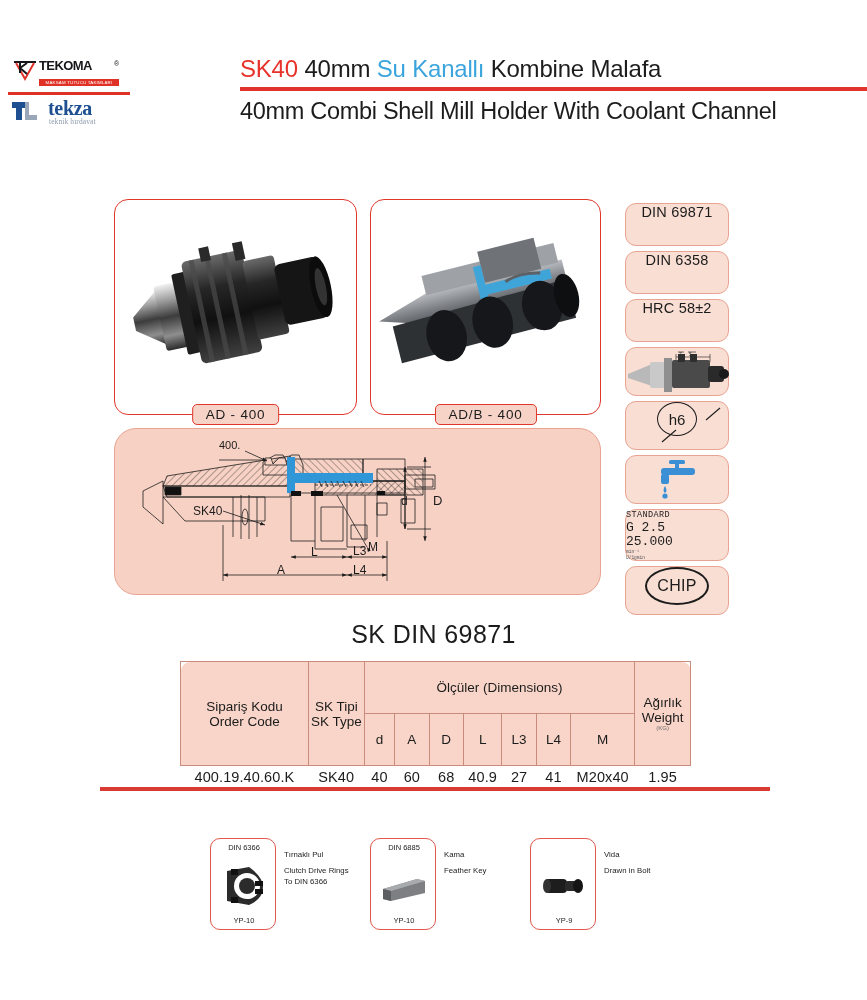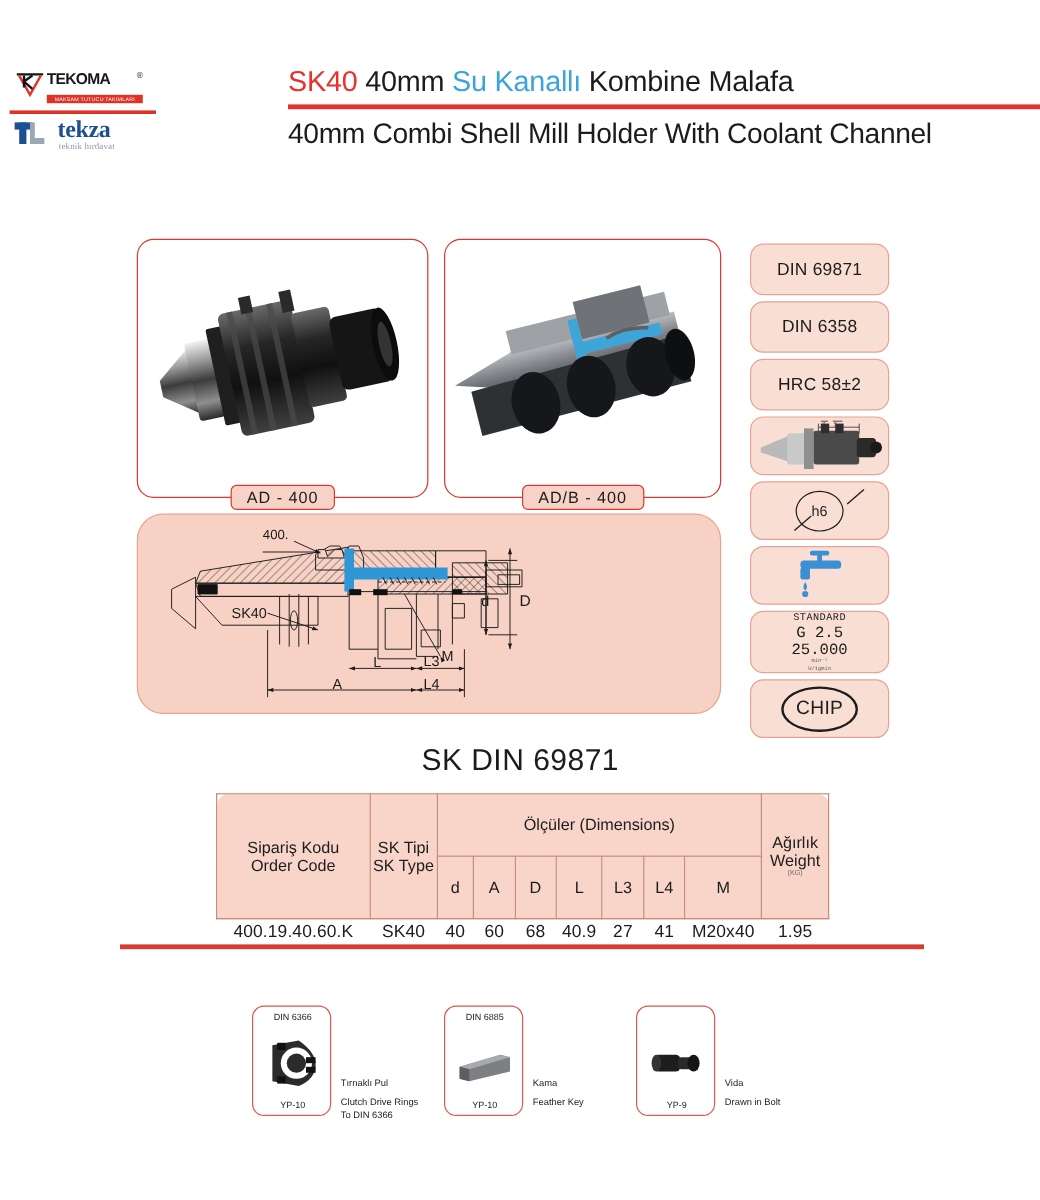--- a/index.html
+++ b/index.html
@@ -70,38 +70,38 @@
   .photo-caption {
     position:absolute; bottom:-11px; left:50%; transform:translateX(-50%);
     background:#f6d3c6; border:1.2px solid #e0362c; border-radius:5px;
     font-size:13.5px; letter-spacing:0.8px; color:#1c1c1c;
     padding:2px 13px; white-space:nowrap;
   }
 
   
   .badge-col { position:absolute; left:625px; top:203px; width:131px; }
   .badge {
-    width:116px; background:#f9ded3;
+    width:104px; background:#f9ded3;
     border:1px solid #e8a392; border-radius:11px;
     margin-bottom:5px; position:relative;
-    display:flex; align-items:center; justify-content:center;
+    display:flex; align-items:flex-start; justify-content:center;
   }
   .badge-text { font-size:14.5px; color:#1c1c1c; letter-spacing:0.2px; }
   .b-h 	{ height:43px; }
   .b-img { height:49px; }
   .b-std { height:52px; flex-direction:column;font-family:Liberation Mono, monospace; }
   .std-1 { font-size:8.5px; letter-spacing:0.4px; color:#1c1c1c; line-height:11px; }
   .std-2 { font-size:13px; color:#1c1c1c; line-height:14px; }
   .std-3 { font-size:13px; color:#1c1c1c; line-height:14px; }
   .std-4 { font-size:4.5px; color:#555; line-height:5.5px; }
   .std-5 { font-size:4.5px; color:#555; line-height:5.5px; }
   .h6-circle {
     width:40px; height:34px; border:1.8px solid #1c1c1c; border-radius:50%;
     display:flex; align-items:center; justify-content:center;
-    font-size:12px; color:#1c1c1c;
+    font-size:15px; color:#1c1c1c;
   }
   .chip-circle {
     width:64px; height:38px; border:2px solid #1c1c1c; border-radius:50%;
     display:flex; align-items:center; justify-content:center;
     font-size:16px; color:#1c1c1c; letter-spacing:0.3px;
   }
 
   
   #drawing-panel {
     position:absolute; left:114px; top:428px; width:487px; height:167px;
@@ -147,21 +147,21 @@
   .acc-din {
     position:absolute; top:4px; left:0; width:66px; text-align:center;
     font-size:7.5px; color:#1c1c1c;
   }
   .acc-code {
     position:absolute; bottom:4px; left:0; width:66px; text-align:center;
     font-size:7.5px; color:#1c1c1c;
   }
   .acc-pic { position:absolute; left:8px; top:22px; width:50px; height:50px; }
   .acc-labels { position:absolute; left:74px; top:14px; width:150px; }
-  .acc-l1 { font-size:7.8px; color:#1c1c1c; line-height:15px;margin-top:48px; }
+  .acc-l1 { font-size:7.8px; color:#1c1c1c; line-height:15px; }
   .acc-l2 { font-size:7.8px; color:#1c1c1c; line-height:10.5px; margin-top:4px; }
 </style>
 </head>
 <body>
 
 <div class="header">
 
   <div class="logos">
     <div class="logo-tekoma">
       <div class="tekoma-mark">

